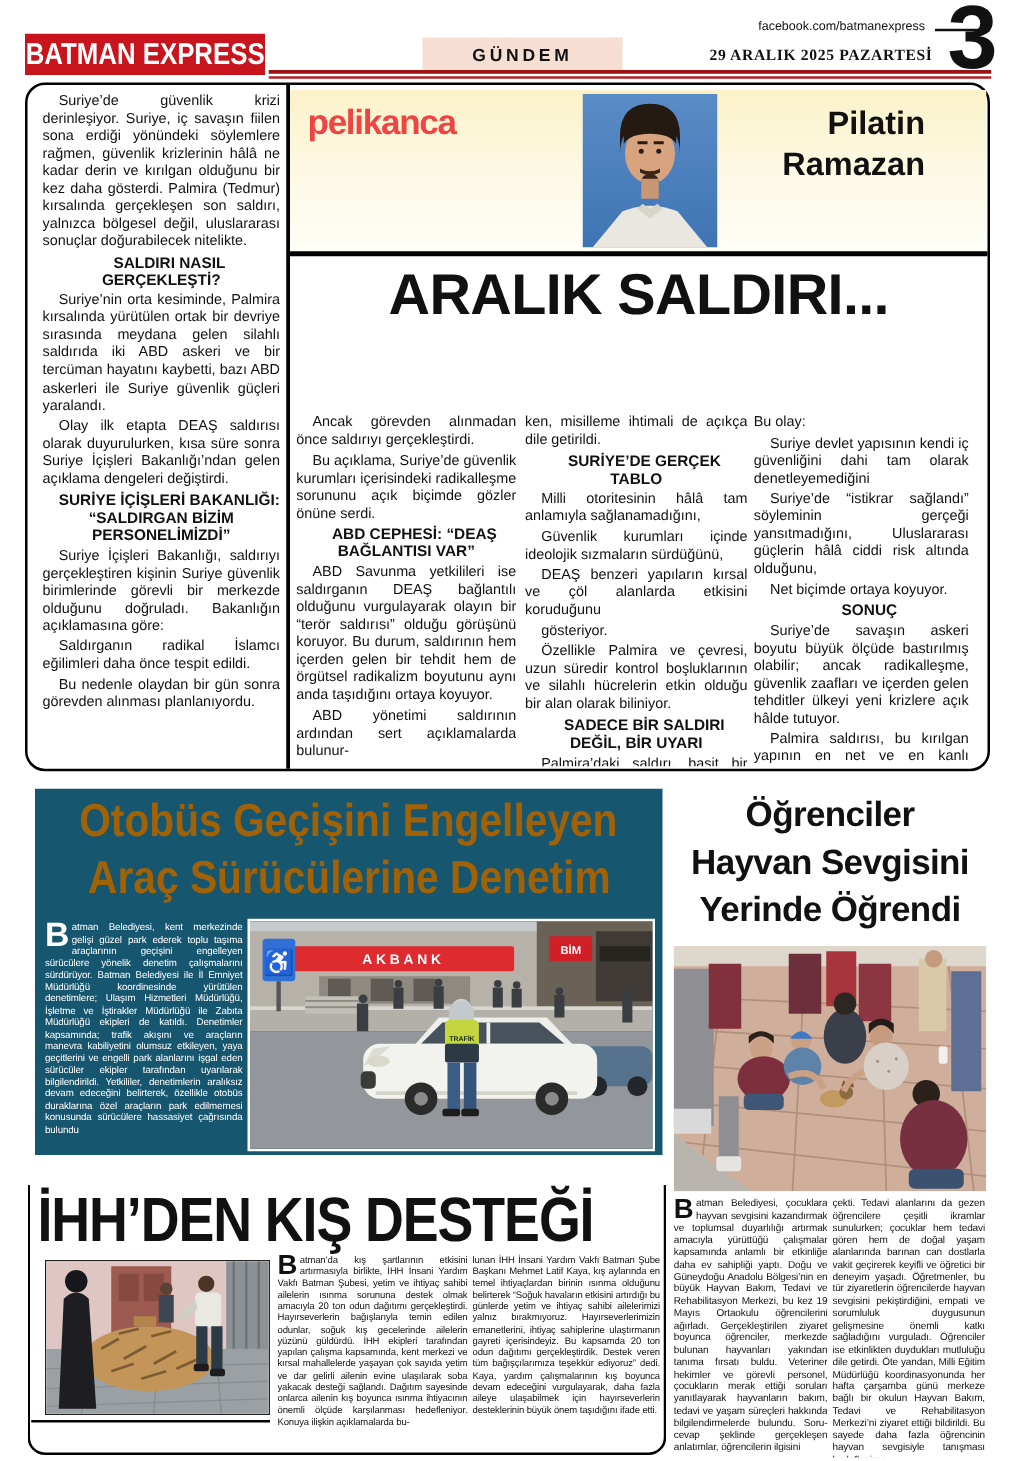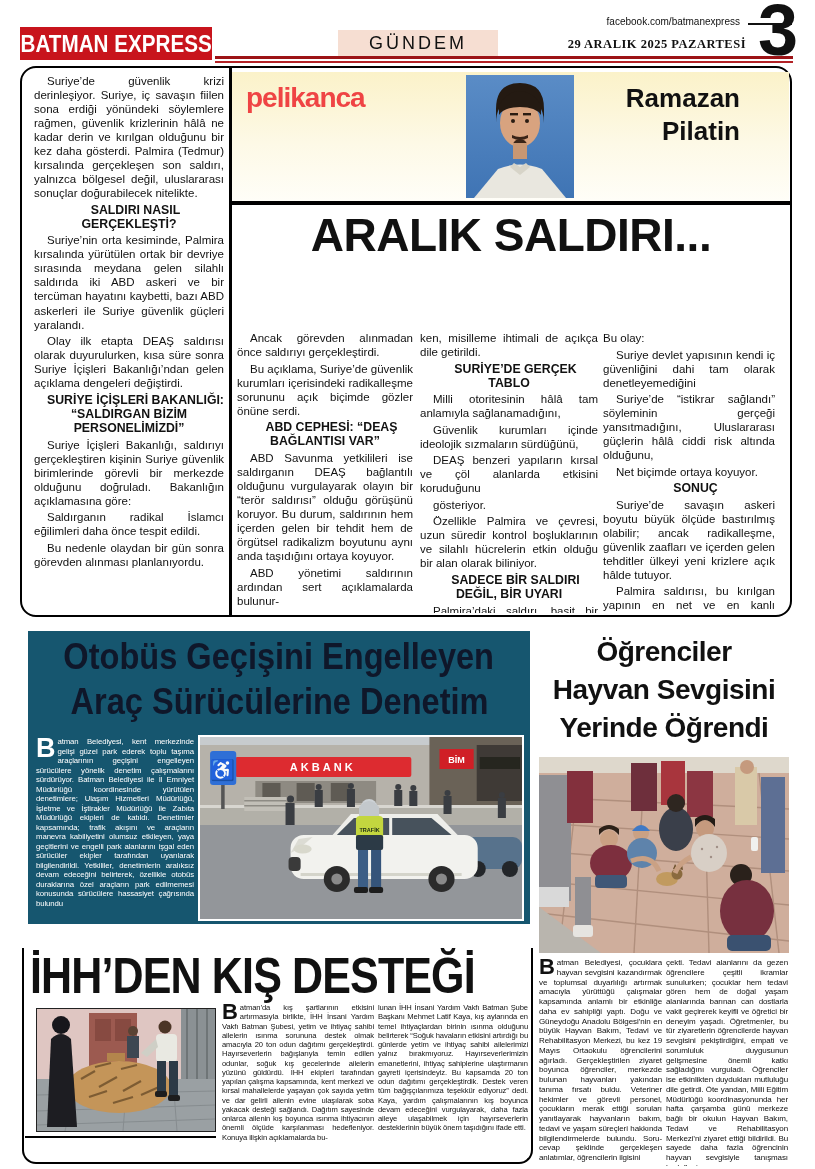--- a/index.html
+++ b/index.html
@@ -4,21 +4,21 @@
 <style>
   html,body{margin:0;padding:0;background:#e8e8e8;}
   .page{position:relative;width:815px;height:1169px;background:#ffffff;overflow:hidden;
         font-family:"Liberation Sans",sans-serif;color:#111;}
   .abs{position:absolute;}
 
   
   .logo{left:20px;top:27px;width:192px;height:33px;background:#c8141c;display:flex;align-items:center;justify-content:center;}
   .logo span{color:#fff;font-weight:800;font-size:24px;letter-spacing:0px;display:inline-block;transform:scaleX(.86);white-space:nowrap;}
   .section-box{left:338px;top:30px;width:160px;height:27px;background:#f6ded2;display:flex;align-items:center;justify-content:center;}
-  .section-box span{font-weight:400;font-size:18px;letter-spacing:3px;text-align:right;}
+  .section-box span{font-weight:700;font-size:14px;letter-spacing:3px;text-align:right;}
   .fb{left:556px;top:16px;width:184px;text-align:right;font-size:10px;}
   .fb-line{left:748px;top:23px;width:44px;height:2px;background:#111;}
   .date{left:552px;top:37px;width:194px;text-align:right;font-size:12.5px;font-weight:700;letter-spacing:.5px;font-family:Liberation Serif, serif;}
   .pagenum{left:740px;top:-6px;width:58px;text-align:right;font-size:72px;line-height:72px;font-weight:800;}
   .rule-a{left:215px;top:56px;width:578px;height:3px;background:#9c1316;}
   .rule-b{left:215px;top:61px;width:578px;height:1.5px;background:#b32226;}
 
   
   .top-box{left:20px;top:66px;width:772px;height:551px;border:2.5px solid #000;border-radius:16px;box-sizing:border-box;}
   .v-divider{left:229px;top:68px;width:2.5px;height:547px;background:#000;}
@@ -35,21 +35,21 @@
 
   .peli-box{left:232px;top:72px;width:557px;height:129px;background:linear-gradient(#fbf2c9,#fdf9e6 55%,#fffef8);}
   .peli-brand{left:246px;top:84px;font-size:28px;font-weight:800;color:#ef4444;letter-spacing:-1px;line-height:1;}
   .portrait{left:466px;top:75px;width:108px;height:123px;}
   .author{left:556px;top:82px;width:184px;text-align:right;font-weight:700;font-size:26px;line-height:33px;}
   .peli-bar{left:232px;top:201px;width:558px;height:4px;background:#000;}
   .main-headline{left:232px;top:207px;width:558px;text-align:center;font-weight:800;font-size:46px;line-height:57px;letter-spacing:-.5px;}
 
   
   .bus-box{left:28px;top:631px;width:502px;height:293px;background:#16566f;}
-  .bus-headline{left:28px;top:634px;width:502px;text-align:center;color:#0f172a;font-weight:800;font-size:37px;line-height:45px;}
+  .bus-headline{left:28px;top:634px;width:502px;text-align:center;color:#a16207;font-weight:800;font-size:37px;line-height:45px;}
   .bus-headline span{display:inline-block;transform:scaleX(.88);white-space:nowrap;}
   .bus-body{left:36px;top:737px;width:158px;height:182px;color:#fff;font-size:7.8px;line-height:1.22;letter-spacing:-.1px;text-align:justify;}
   .bus-photo{left:198px;top:735px;width:322px;height:182px;border:2px solid #fff;box-sizing:content-box;}
 
   .dropcap{float:left;font-weight:700;padding-right:2px;}
   .dc-lg{font-size:27px;line-height:23px;}
   .dc-sm{font-size:22px;line-height:18px;}
 
   
   .stu-headline{left:535px;top:633px;width:258px;text-align:center;font-weight:800;font-size:28px;line-height:38px;letter-spacing:-.5px;}
@@ -123,22 +123,22 @@
         <rect x="57" y="38" width="8" height="2.4" fill="#2a1c12"></rect>
       <path d="M46 60 Q54 64 62 60 L62 63 Q54 67 46 63 Z" fill="#3a2417"></path>
       <ellipse cx="54" cy="70" rx="7" ry="6" fill="#3a2417"></ellipse>
       <rect x="47" y="68" width="14" height="16" fill="#c89773"></rect>
       <path d="M8 123 L32 94 Q54 85 76 94 L100 123 Z" fill="#e9e7df"></path>
       <path d="M44 92 L54 100 L64 92 L60 88 L54 92 L48 88 Z" fill="#d7d4c8"></path>
     </svg>
   </div>
 
   <div class="abs author">
+    <div>Pilatin</div>
     <div>Ramazan</div>
-    <div>Pilatin</div>
   </div>
 
   <div class="abs peli-bar"></div>
 
   <div class="abs main-headline">
     <div>ARALIK SALDIRI...</div>
   </div>
 
   <div class="abs col bodycol1">
     <p>Ancak görevden alınmadan önce saldırıyı gerçekleştirdi.</p>

